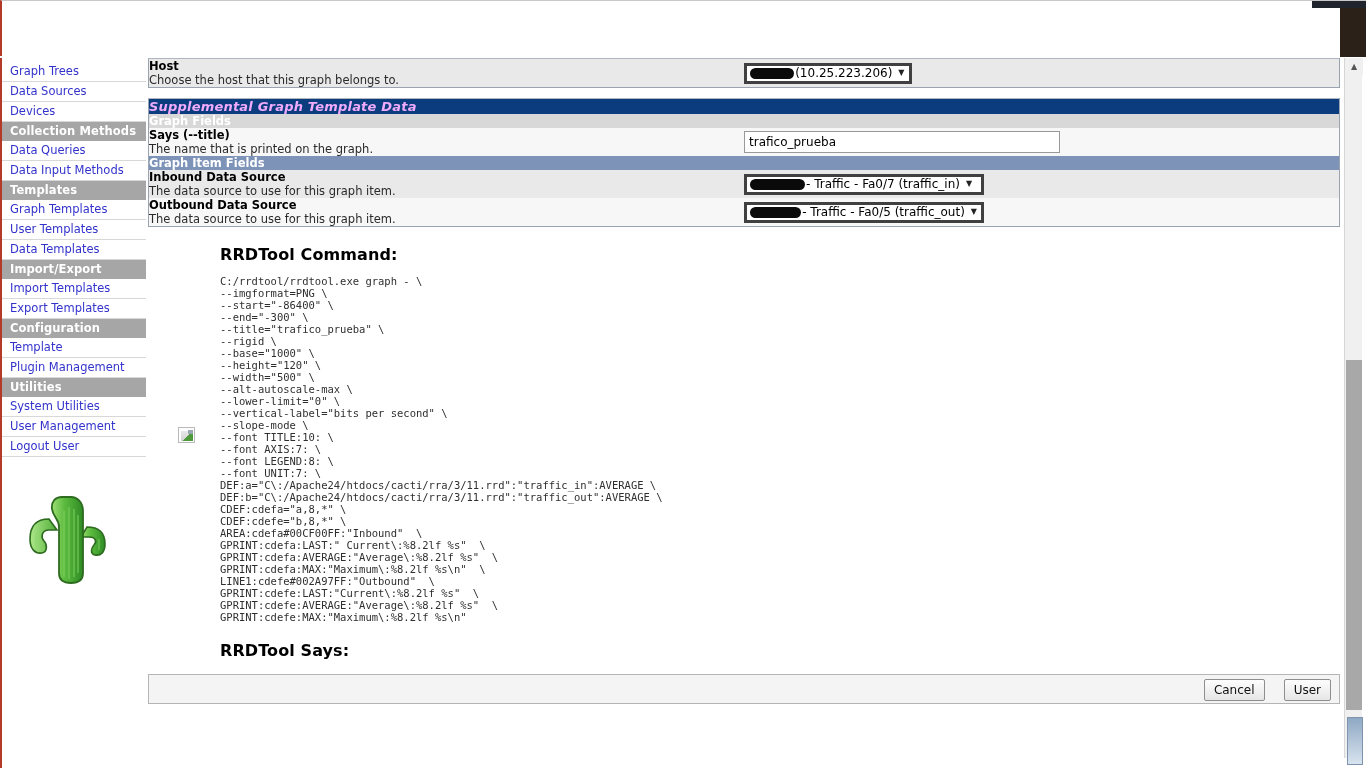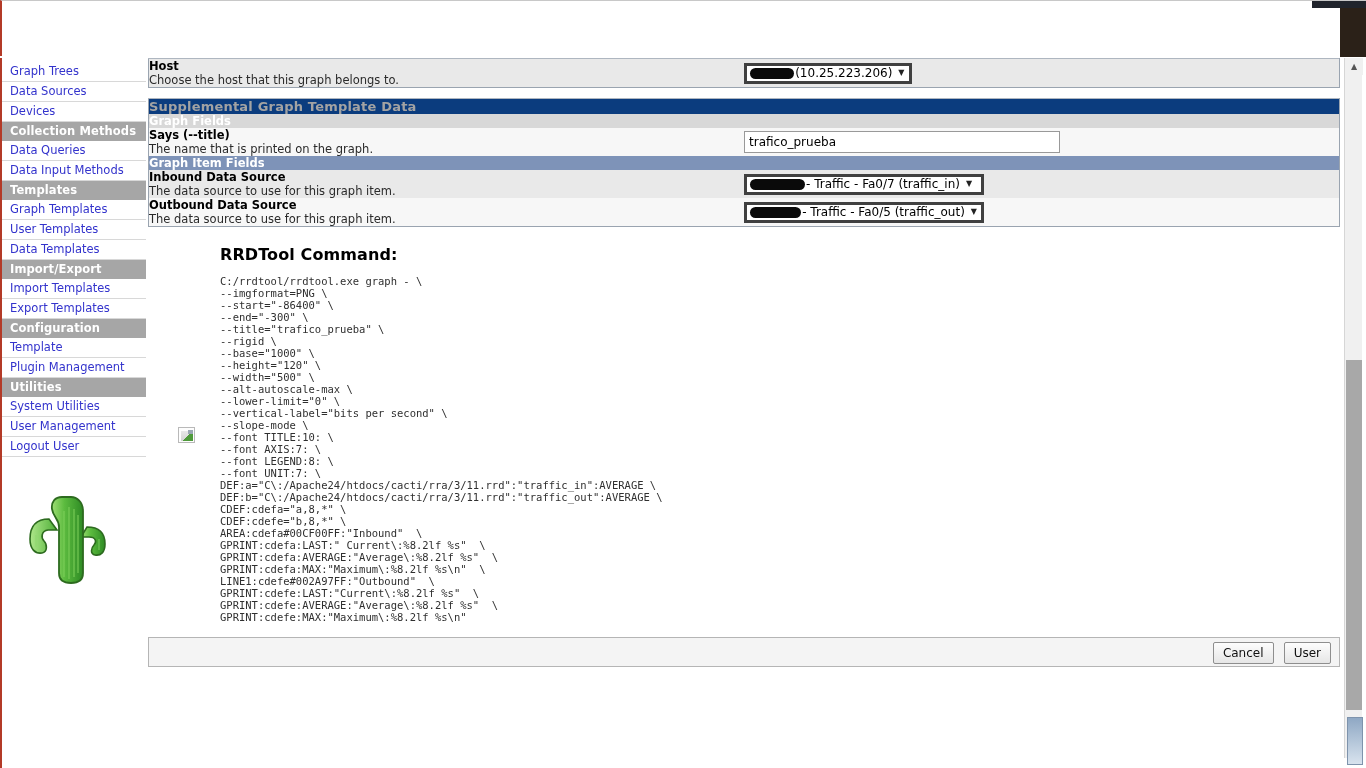--- a/index.html
+++ b/index.html
@@ -120,25 +120,26 @@
     line-height: 14px;
   }
   .cell-field {
     padding: 4px 0 4px 0;
     vertical-align: middle;
   }
 
   
   .hdr-main {
     background: #0b3c7e;
-    color: #a3a3a3;
+    color: #f0abfc;
     font-size: 13px;
     font-weight: bold;
     padding: 5px 0 5px 8px;
     letter-spacing: 0.2px;
+    font-style: italic;
   }
   .hdr-sub-light {
     background: #d8d8d8;
     color: #ffffff;
     font-size: 11.5px;
     font-weight: bold;
     padding: 3px 0 3px 8px;
   }
   .hdr-sub-blue {
     background: #7e93b8;
@@ -246,21 +247,21 @@
     padding: 4px 8px 0 0;
   }
   .btn {
     font-family: "DejaVu Sans", "Liberation Sans", sans-serif;
     font-size: 12px;
     color: #111111;
     background: linear-gradient(to bottom, #fdfdfd, #e6e6e6);
     border: 1px solid #8e8e8e;
     border-radius: 2px;
     padding: 2px 9px;
-    margin-left: 5px;
+    margin-left: 14px;
     cursor: pointer;
     height: 22px;
   }
 
   
   #inner-scroll {
     position: absolute;
     left: 1344px; top: 58px;
     width: 18px; height: 700px;
     background: #f0f0f0;
@@ -469,20 +470,21 @@
 CDEF:cdefa="a,8,*" \
 CDEF:cdefe="b,8,*" \
 AREA:cdefa#00CF00FF:"Inbound"  \
 GPRINT:cdefa:LAST:" Current\:%8.2lf %s"  \
 GPRINT:cdefa:AVERAGE:"Average\:%8.2lf %s"  \
 GPRINT:cdefa:MAX:"Maximum\:%8.2lf %s\n"  \
 LINE1:cdefe#002A97FF:"Outbound"  \
 GPRINT:cdefe:LAST:"Current\:%8.2lf %s"  \
 GPRINT:cdefe:AVERAGE:"Average\:%8.2lf %s"  \
 GPRINT:cdefe:MAX:"Maximum\:%8.2lf %s\n"</pre>
+      <div class="rrd-heading" style="margin-top:18px;">RRDTool Says:</div>
       <pre class="rrd-cmd"></pre>
     </div>
 
     <div id="buttonbar">
       <button class="btn">Cancel</button>
       <button class="btn">User</button>
     </div>
 
   </div>
 

